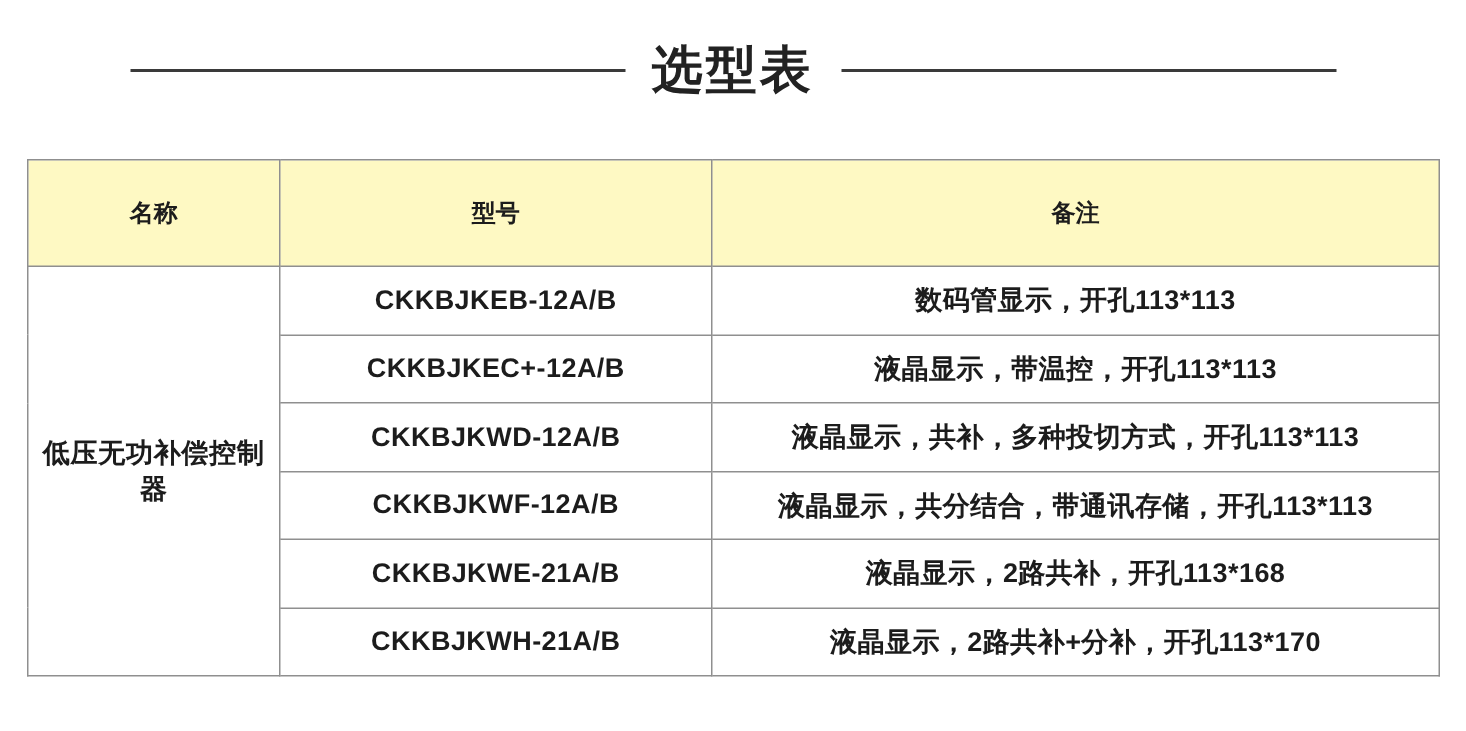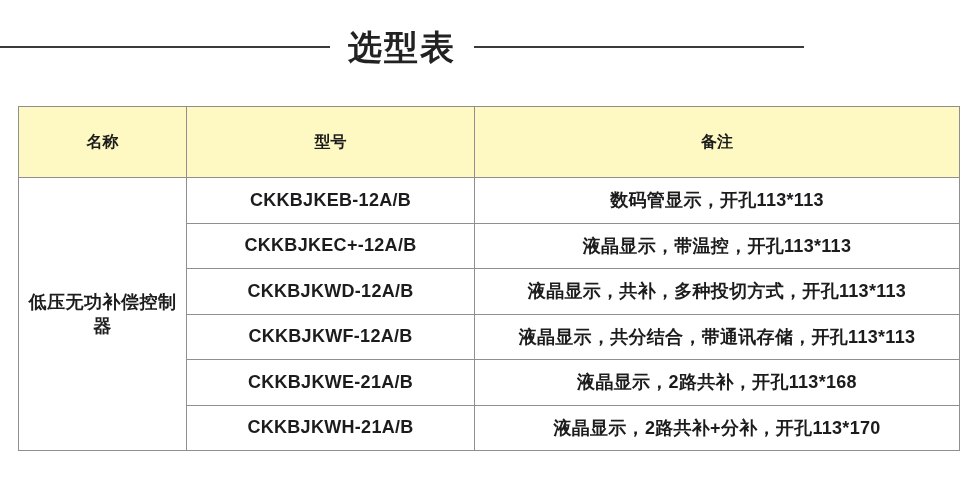--- a/index.html
+++ b/index.html
@@ -18,21 +18,21 @@
     position: relative;
     width: 977px;
     height: 487px;
     box-sizing: border-box;
   }
 
   
   .title-row {
     display: flex;
     align-items: center;
-    justify-content: flex-start;
+    justify-content: center;
     gap: 18px;
     padding-top: 32px;
     height: 62px;
     box-sizing: border-box;
   }
   .title-rule {
     height: 0;
     border-top: 2px solid #3a3a3a;
     width: 330px;
   }

